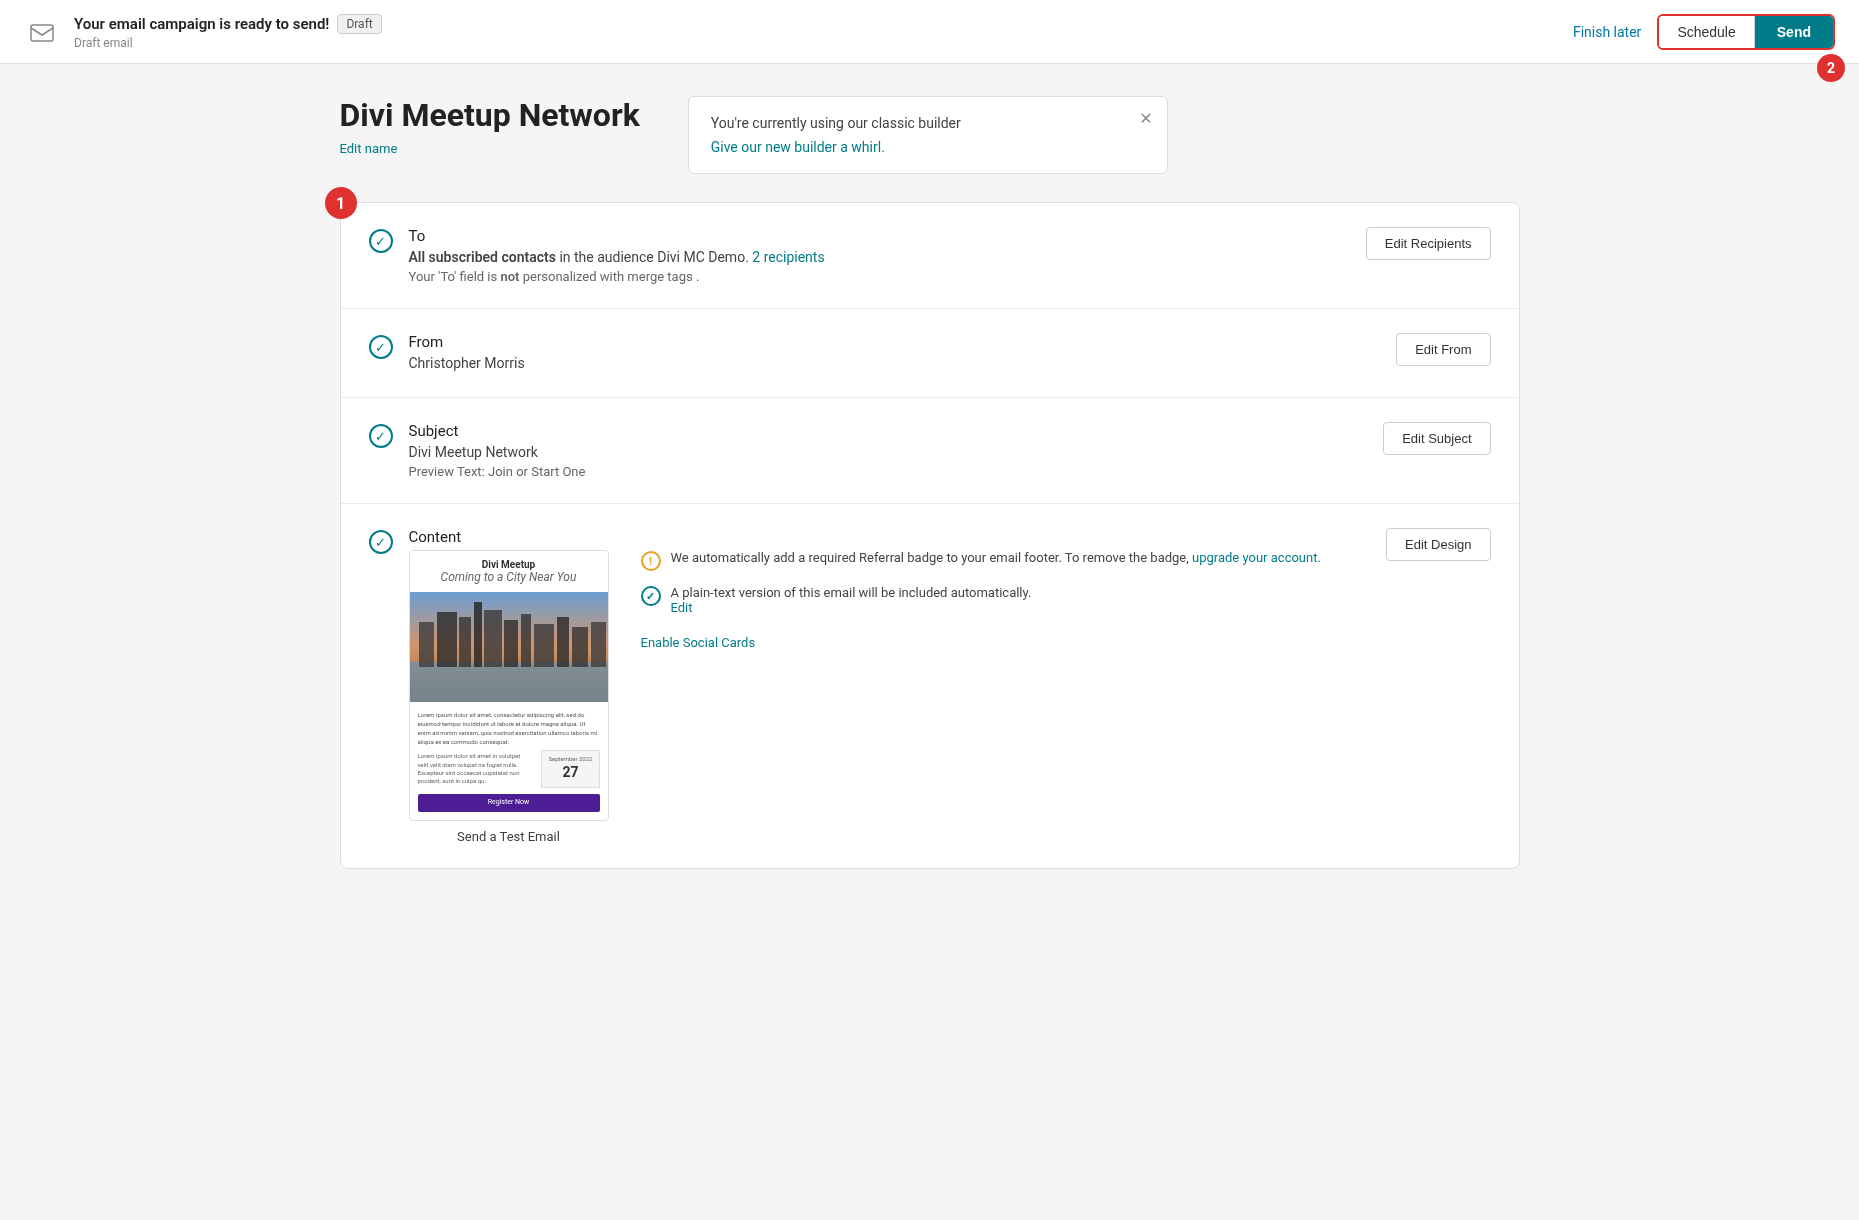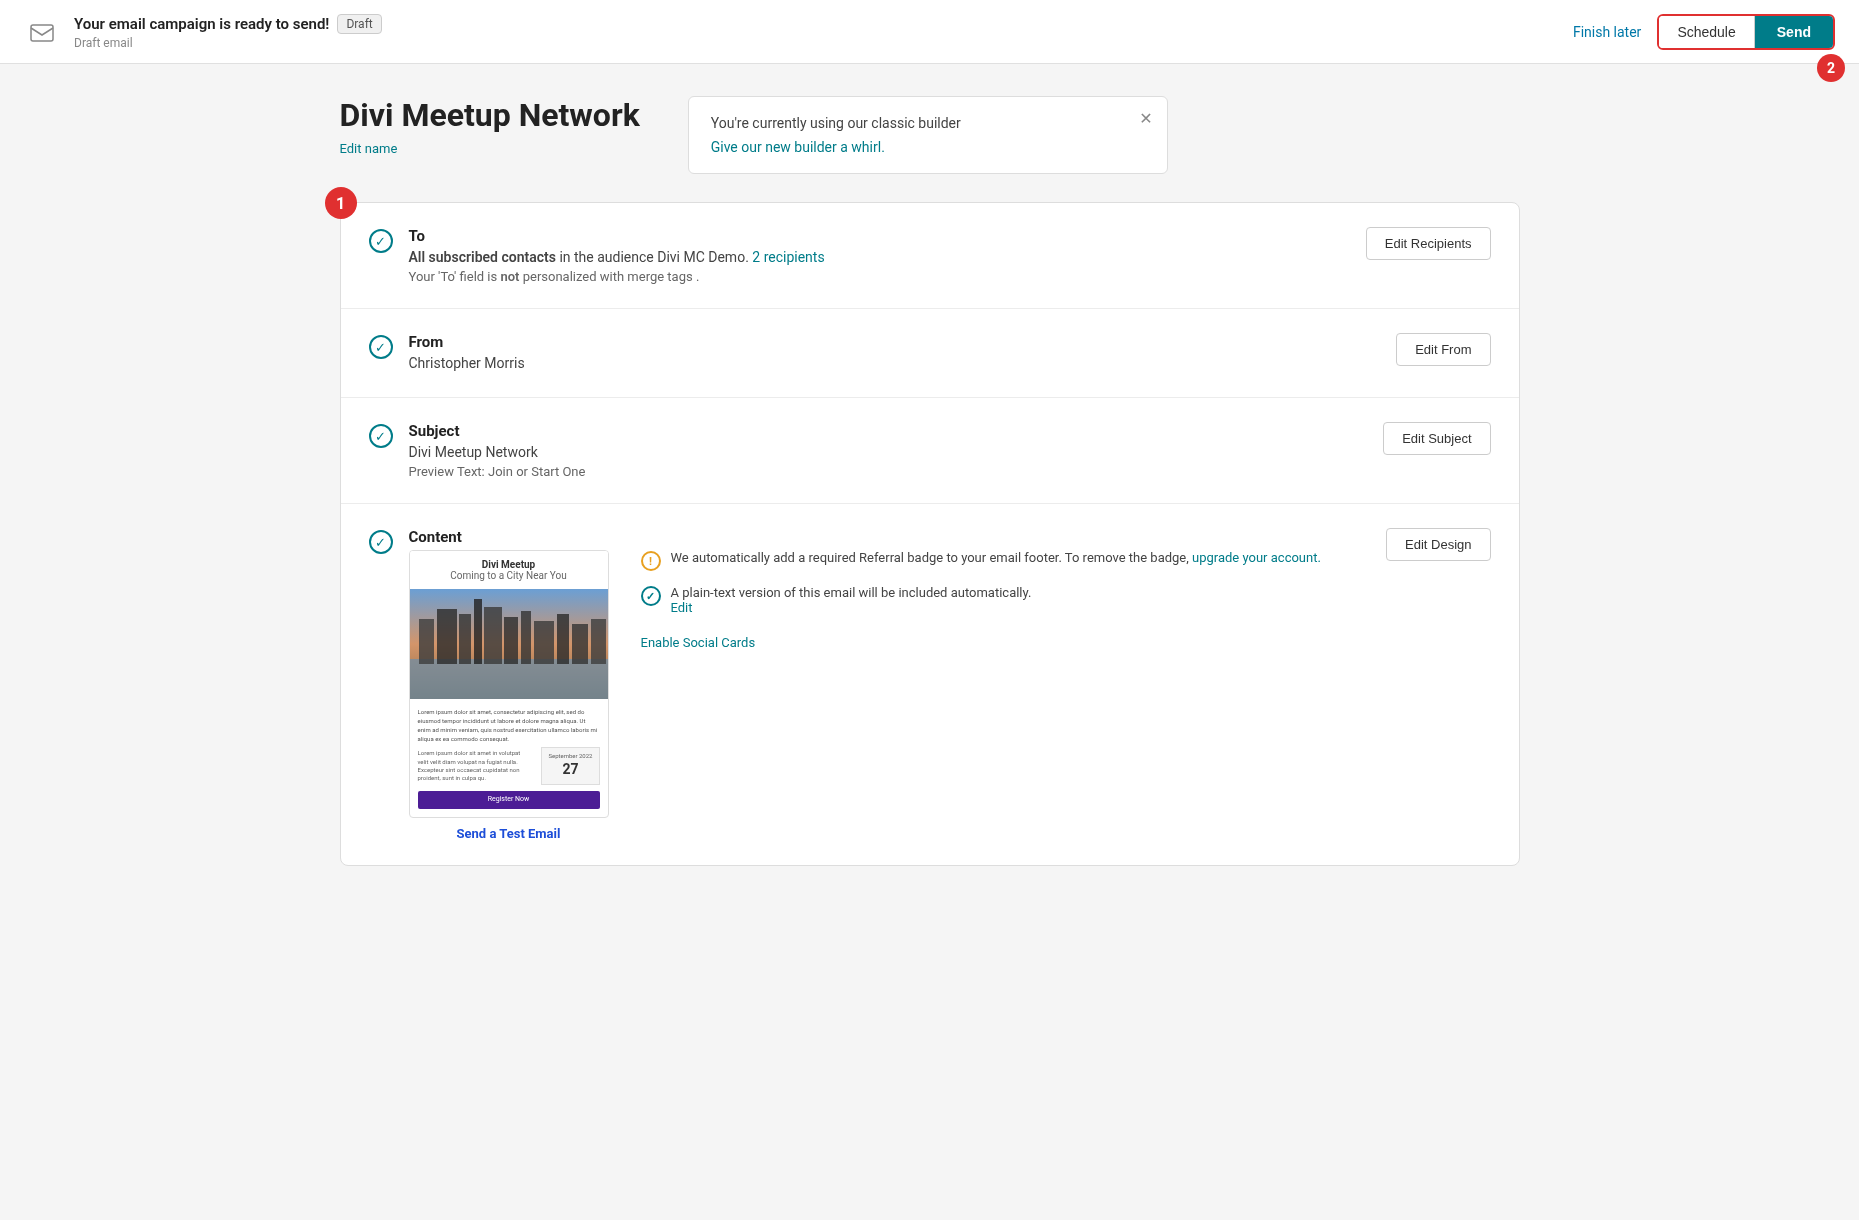--- a/index.html
+++ b/index.html
@@ -219,21 +219,21 @@
       align-items: center;
       justify-content: center;
       color: #007c89;
       font-size: 13px;
       flex-shrink: 0;
       margin-top: 2px;
     }
     .section-content { flex: 1; }
     .section-label {
       font-size: 15px;
-      font-weight: 700;
+      font-weight: 400;
       color: #222;
       margin-bottom: 4px;
     }
     .section-value {
       font-size: 14px;
       color: #444;
       margin-bottom: 2px;
     }
     .section-value strong { font-weight: 600; }
     .section-value a {
@@ -283,22 +283,23 @@
       background: #fff;
       padding: 8px 10px;
       text-align: center;
     }
     .preview-title {
       font-size: 10px;
       font-weight: 700;
       color: #333;
     }
     .preview-subtitle {
-      font-size: 10px;
+      font-size: 12px;
       color: #666;
+      font-style: italic;
     }
     .preview-image {
       width: 100%;
       height: 110px;
       background: linear-gradient(180deg, #4a7cbf 0%, #c4824a 40%, #8b6940 60%, #6b5a3e 100%);
       position: relative;
       overflow: hidden;
     }
     .preview-body {
       padding: 8px;
@@ -324,24 +325,24 @@
       background: #4c1d95;
       color: #fff;
       text-align: center;
       padding: 4px;
       font-size: 7px;
       border-radius: 2px;
       margin-top: 6px;
     }
 
     .send-test-link {
-      color: #1d4ed8;
-      text-decoration: none;
-      font-size: 13px;
-      font-weight: 700;
+      color: #404040;
+      text-decoration: none;
+      font-size: 13px;
+      font-weight: 400;
       display: block;
       text-align: center;
       margin-top: 8px;
     }
 
     .content-notices {
       flex: 1;
       display: flex;
       flex-direction: column;
       gap: 14px;

